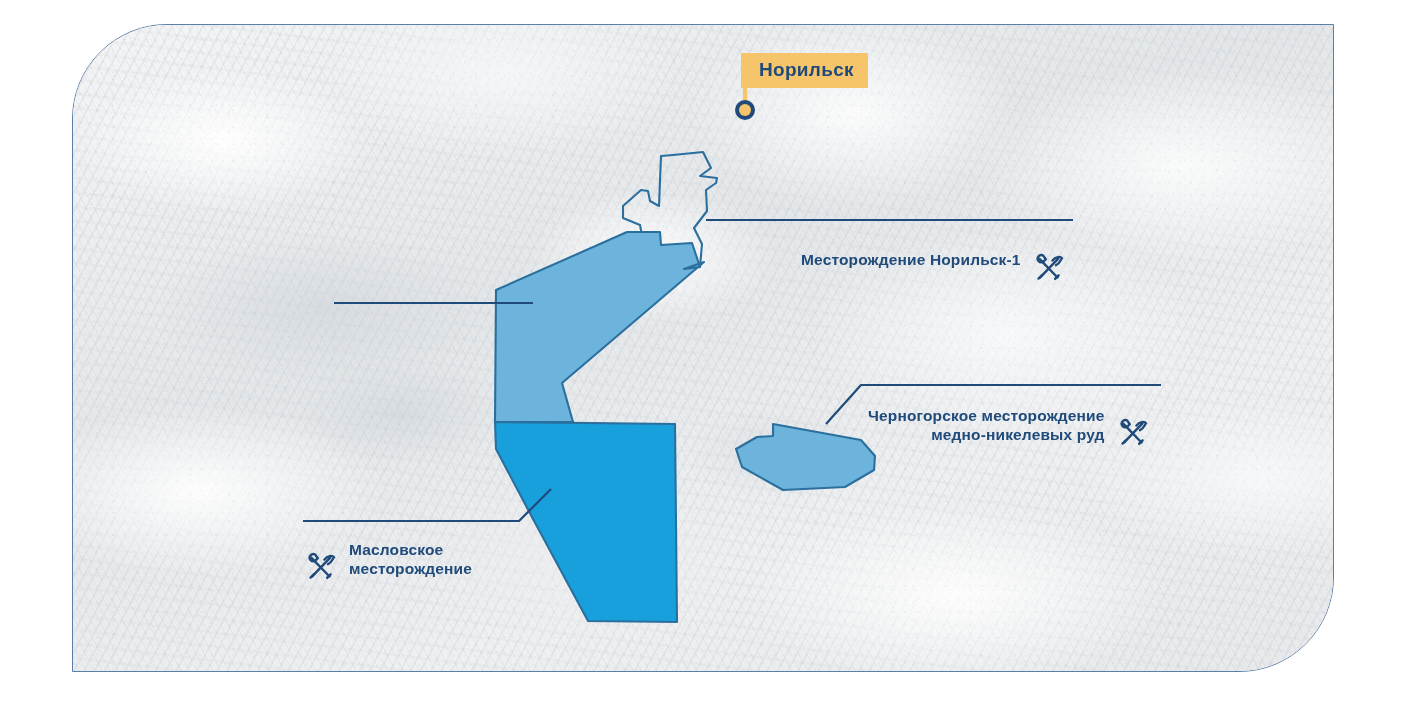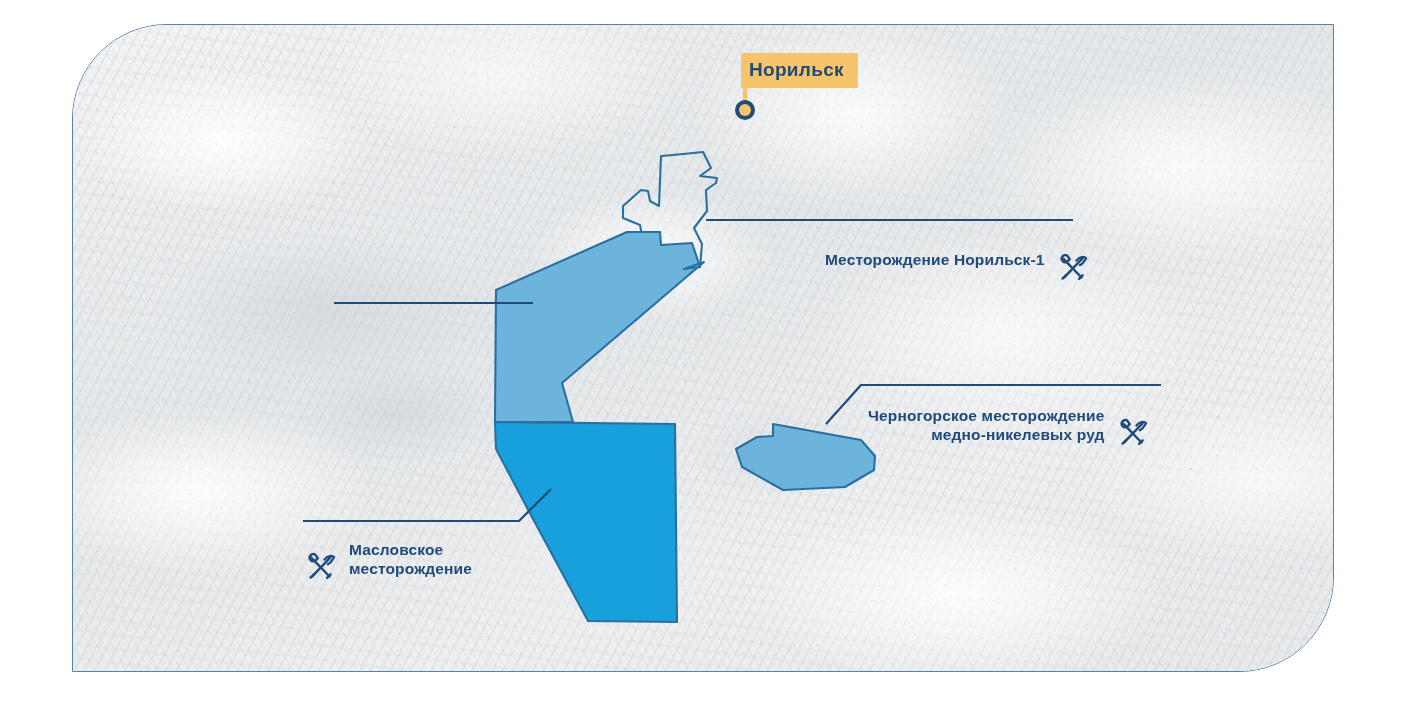--- a/index.html
+++ b/index.html
@@ -94,21 +94,21 @@
     font-weight: bold;
     font-size: 15.5px;
     line-height: 1.28;
     letter-spacing: 0.15px;
     white-space: pre-line;
   }
   .callout .mine-icon { flex: 0 0 auto; }
   .callout-text { white-space: pre-line; }
 
   #callout-norilsk1 {
-    left: 825px;
+    left: 801px;
     top: 231px;
     align-items: center;
   }
   #callout-south {
     left: 331px;
     top: 312px;
   }
   #callout-maslovskoye {
     left: 304px;
     top: 530px;
@@ -122,21 +122,21 @@
   
   .city-label {
     position: absolute;
     left: 741px;
     top: 53px;
     background: #f6c46a;
     color: #1f4a7a;
     font-weight: bold;
     font-size: 19px;
     letter-spacing: 0.3px;
-    padding: 6px 14px 7px 8px;
+    padding: 6px 14px 7px 18px;
   }
 </style>
 </head>
 <body>
 
 <div id="map-root">
 
   <div class="map-frame">
     <div class="map-texture"></div>
   </div>

